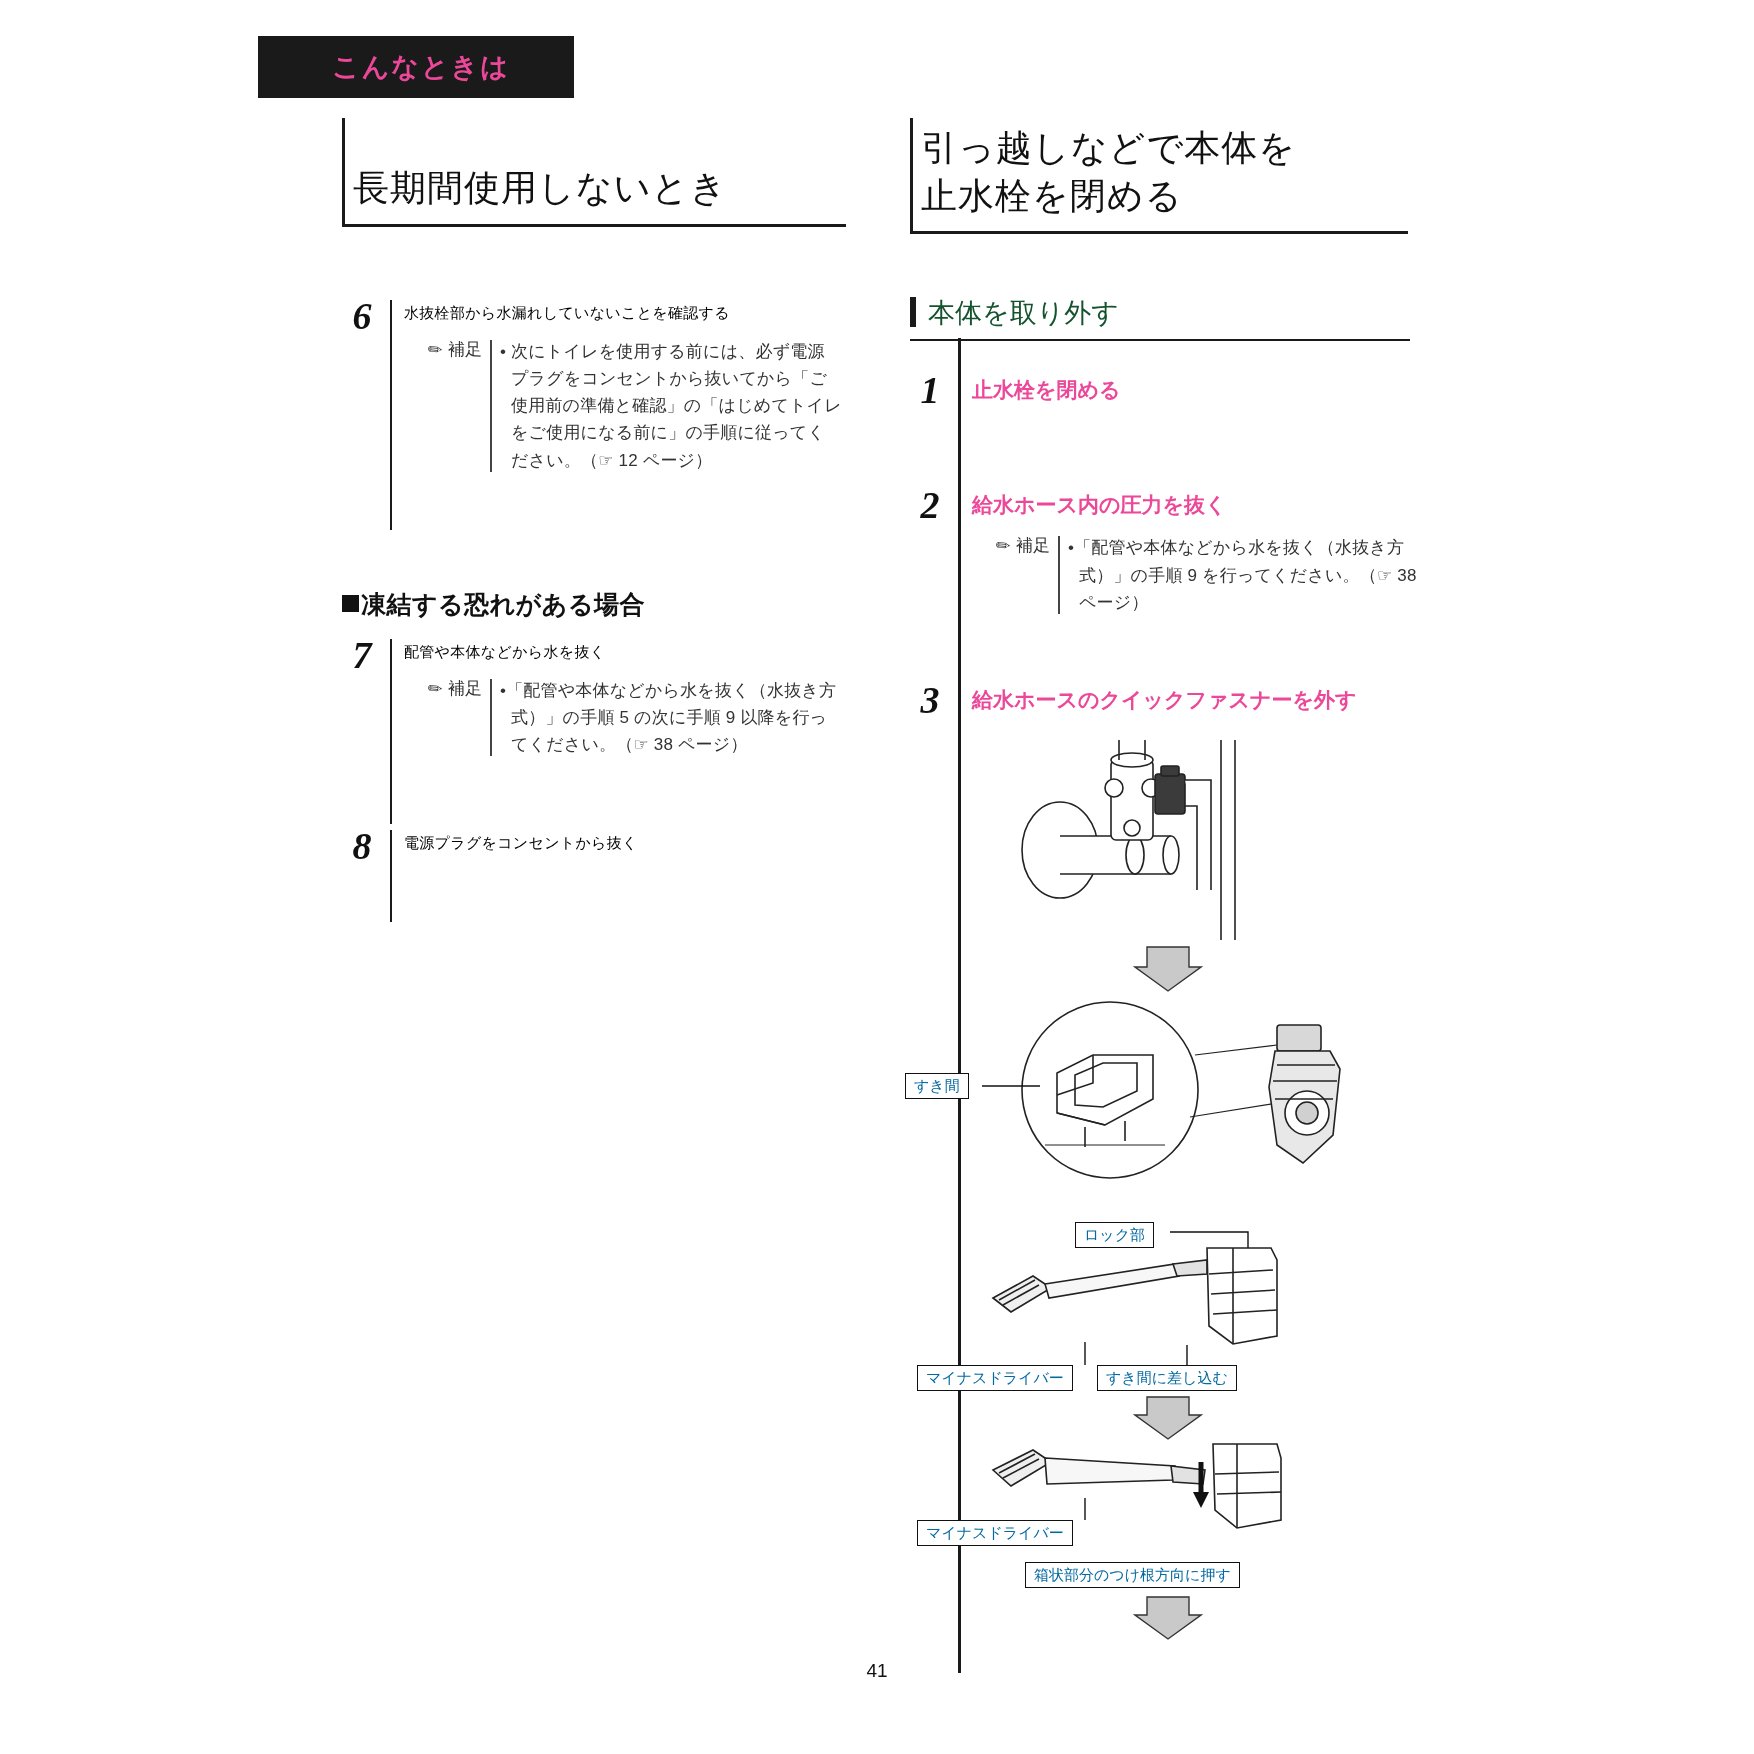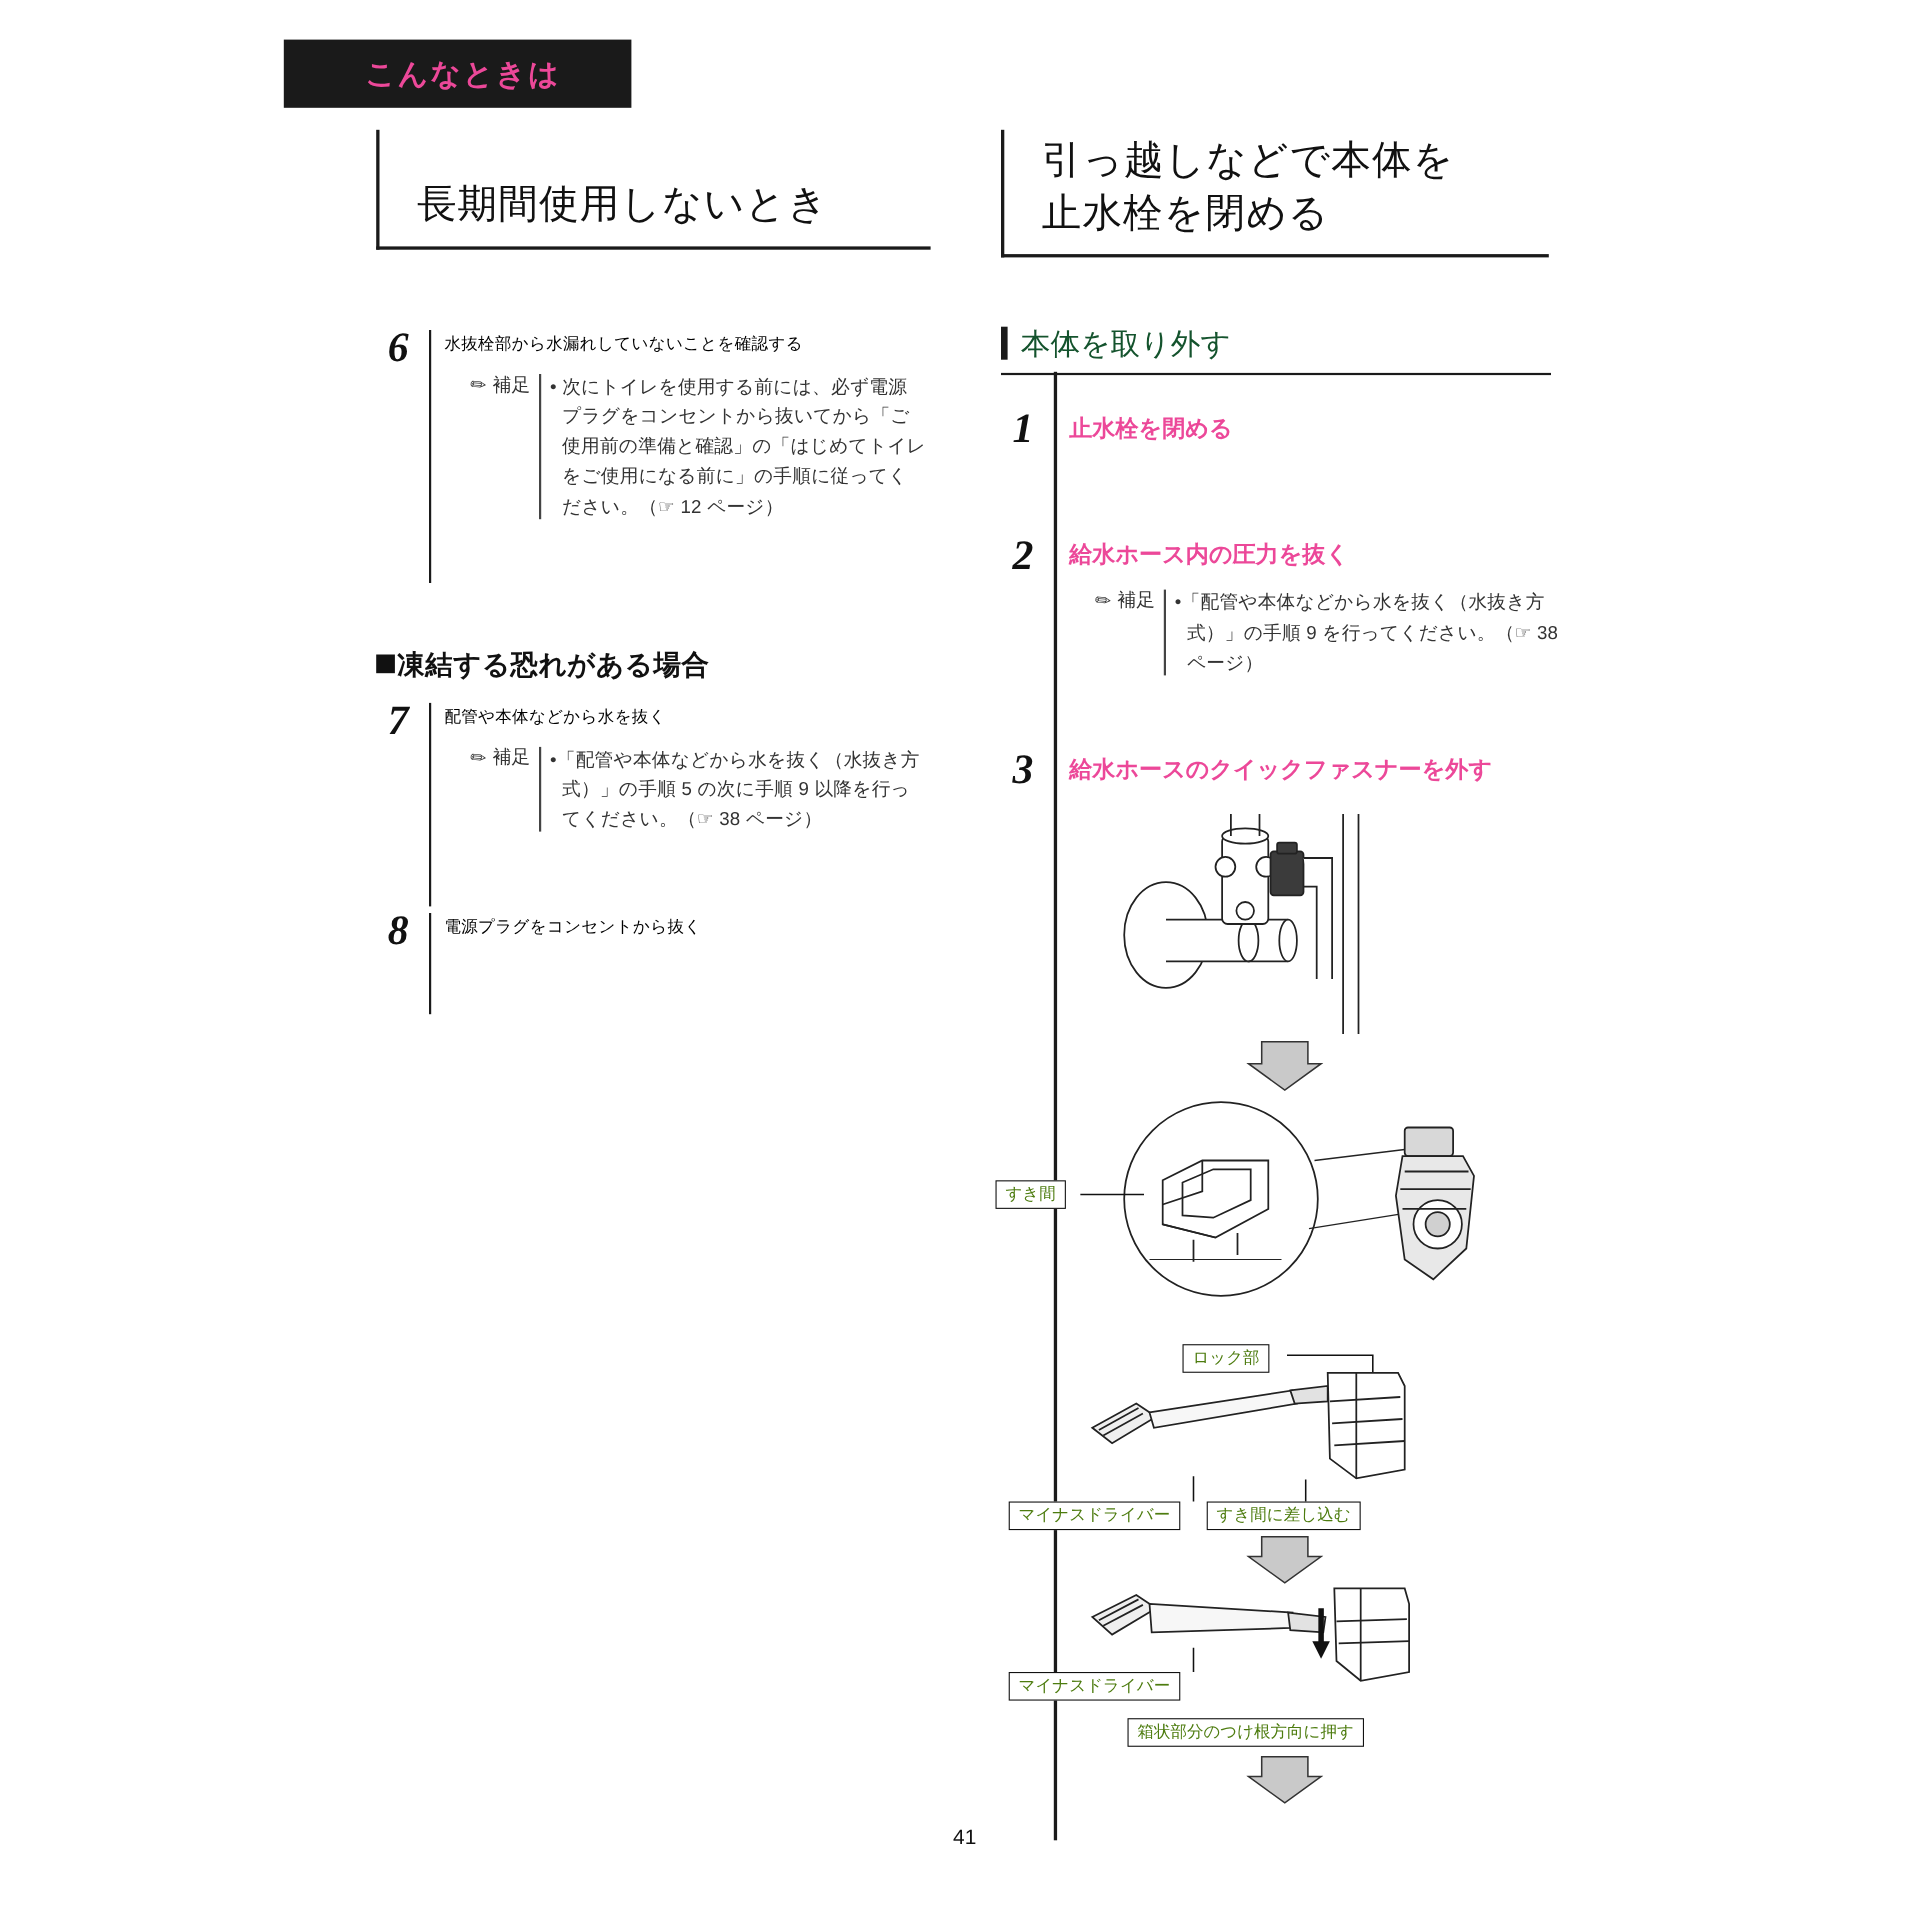--- a/index.html
+++ b/index.html
@@ -37,24 +37,23 @@
   
   .col-head {
     position: absolute;
     border-bottom: 3px solid #1a1a1a;
     border-left: 3px solid #1a1a1a;
     box-sizing: border-box;
     font-size: 36px;
     font-weight: normal;
     letter-spacing: 1px;
     line-height: 1.32;
-    padding-left: 34px;
+    padding-left: 8px;
     padding-bottom: 12px;
     color: #111;
-    font-family: Liberation Mono, monospace;
   }
   #head-left {
     left: 342px;
     top: 118px;
     width: 504px;
     padding-top: 46px;
   }
   #head-right {
     left: 910px;
     top: 118px;
@@ -241,21 +240,21 @@
     width: 460px;
     height: 880px;
   }
   .callout {
     position: absolute;
     border: 1.6px solid #111;
     background: #fff;
     font-size: 15px;
     padding: 3px 8px;
     white-space: nowrap;
-    color: #4d7c0f;
+    color: #0369a1;
     line-height: 1.2;
   }
 </style>
 </head>
 <body>
 
 <div class="section-tab">
   <span>こんなときは</span>
 </div>
 

